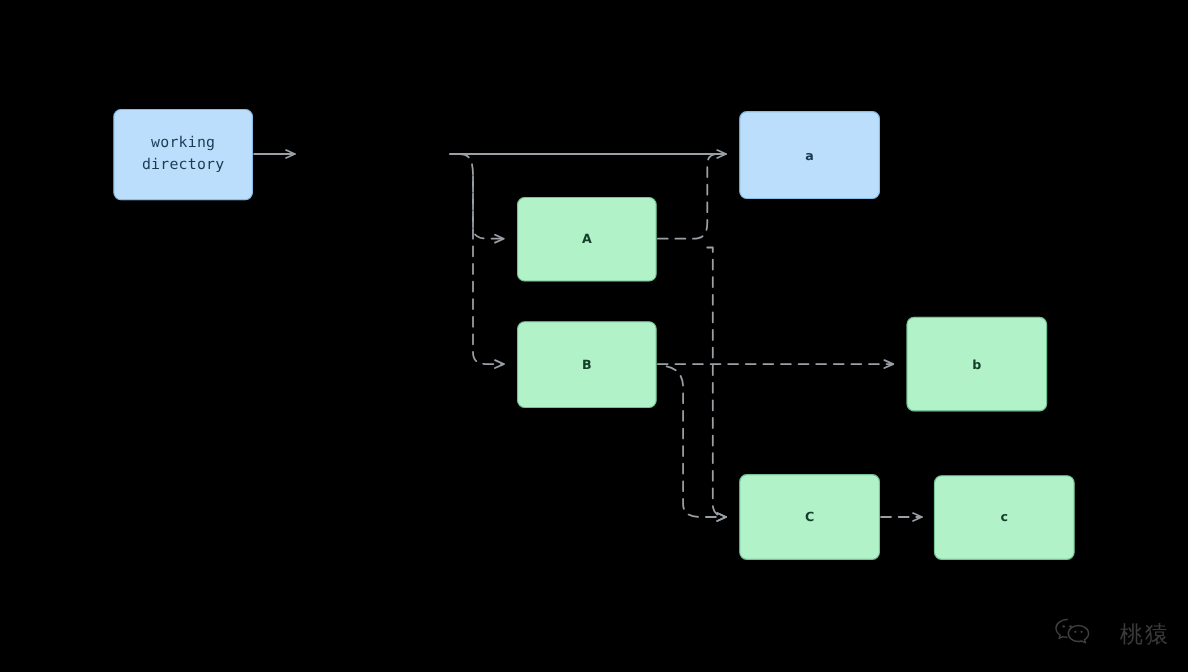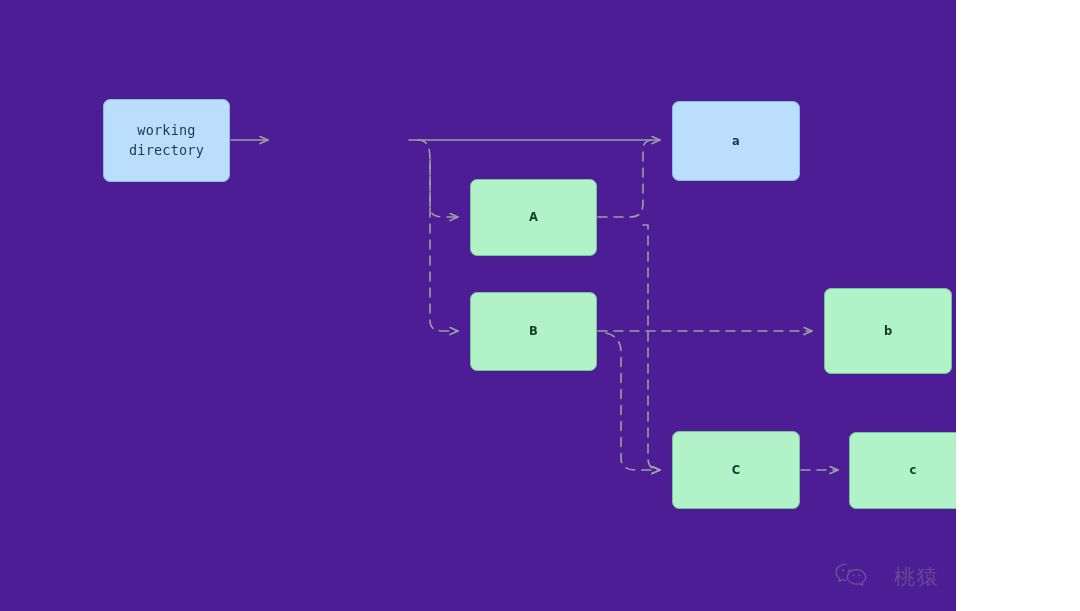--- a/index.html
+++ b/index.html
@@ -6,23 +6,23 @@
   html, body {
     margin: 0;
     padding: 0;
     background: #ffffff;
   }
   body {
     font-family: "Liberation Sans", sans-serif;
   }
   #canvas {
     position: relative;
-    width: 956px;
+    width: 1080px;
     height: 611px;
-    background: #4c1d95;
+    background: #000000;
     overflow: hidden;
   }
   #edges {
     position: absolute;
     left: 0;
     top: 0;
     width: 1080px;
     height: 611px;
     pointer-events: none;
   }

